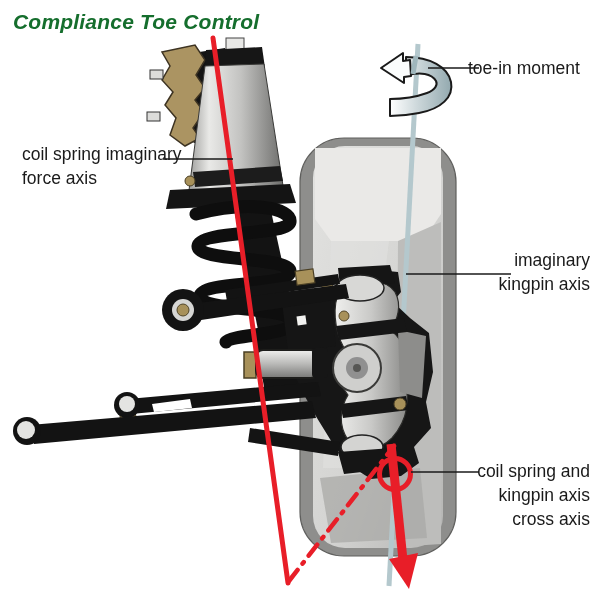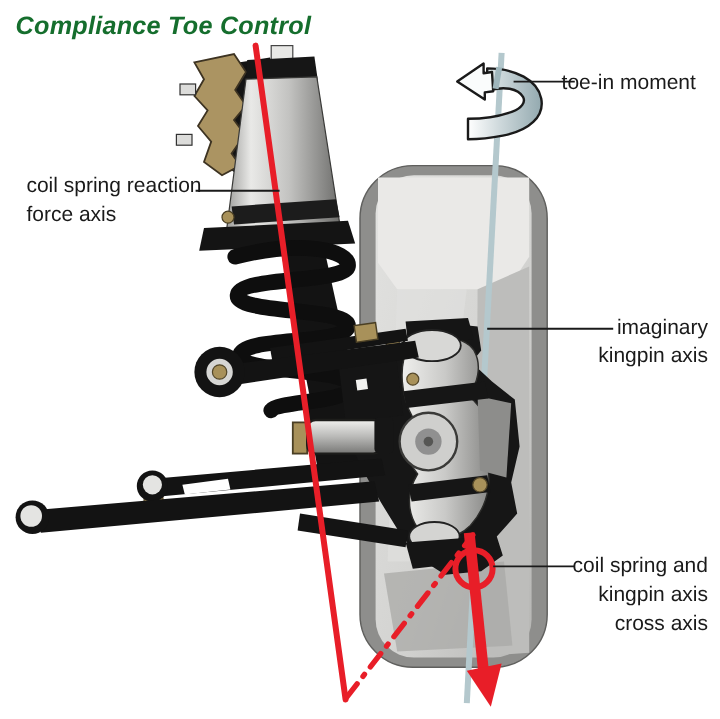--- a/index.html
+++ b/index.html
@@ -6,21 +6,21 @@
   .stage{position:relative;width:600px;height:599px;background:#ffffff;overflow:hidden;
          font-family:"Liberation Sans", sans-serif;border-radius:15px;}
   .stage svg{position:absolute;left:0;top:0;}
   .title{position:absolute;left:13px;top:10px;font-size:21px;font-weight:bold;font-style:italic;
          color:#156e2d;letter-spacing:.2px;white-space:nowrap;}
   .lbl{position:absolute;font-size:17.5px;line-height:24px;color:#1a1a1a;white-space:nowrap;}
   .lbl.right{text-align:right;}
   .lbl div{white-space:nowrap;}
   #lbl-coil{left:22px;top:142px;}
   #lbl-toein{left:468px;top:56px;}
-  #lbl-kingpin{right:10px;top:260px;margin-left:40px;}
+  #lbl-kingpin{right:10px;top:248px;margin-left:40px;}
   #lbl-cross{right:10px;top:459px;margin-left:48px;}
 </style>
 </head>
 <body>
 
 <div class="stage">
 
   <svg width="600" height="599" viewBox="0 0 600 599">
     <defs>
       <linearGradient id="strutG" x1="0" y1="0" x2="1" y2="0">
@@ -167,21 +167,21 @@
       <line x1="163" y1="159" x2="233" y2="159"></line>
       <line x1="428" y1="68" x2="479" y2="68"></line>
       <line x1="406" y1="274" x2="511" y2="274"></line>
       <line x1="411" y1="472" x2="479" y2="472"></line>
     </g>
   </svg>
 
   <div class="title">Compliance Toe Control</div>
 
   <div class="lbl" id="lbl-coil">
-    <div>coil spring reaction</div>
+    <div>coil spring imaginary</div>
     <div>force axis</div>
   </div>
 
   <div class="lbl" id="lbl-toein">
     <div>toe-in moment</div>
   </div>
 
   <div class="lbl right" id="lbl-kingpin">
     <div>imaginary</div>
     <div>kingpin axis</div>

